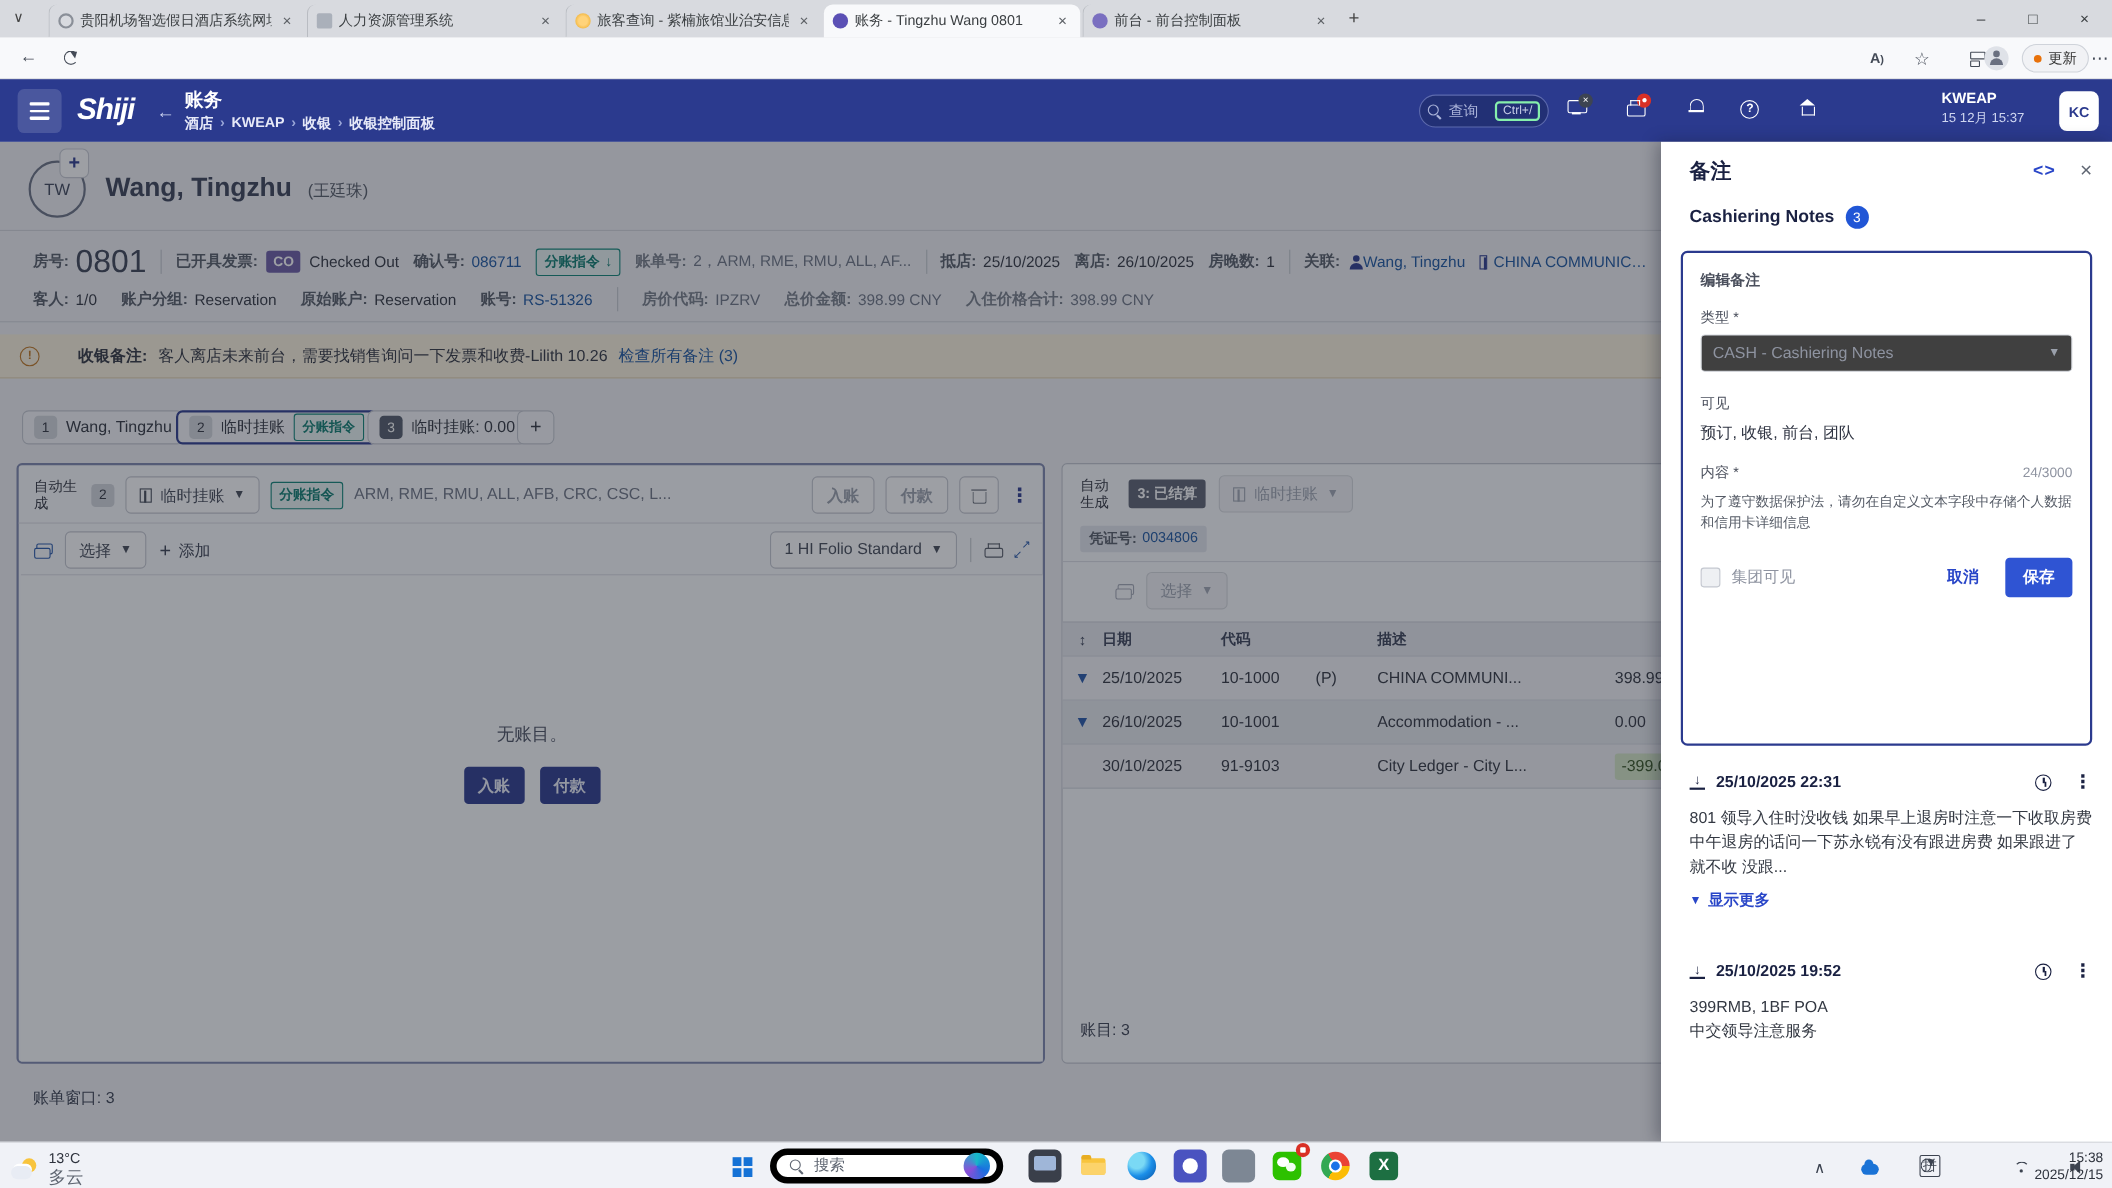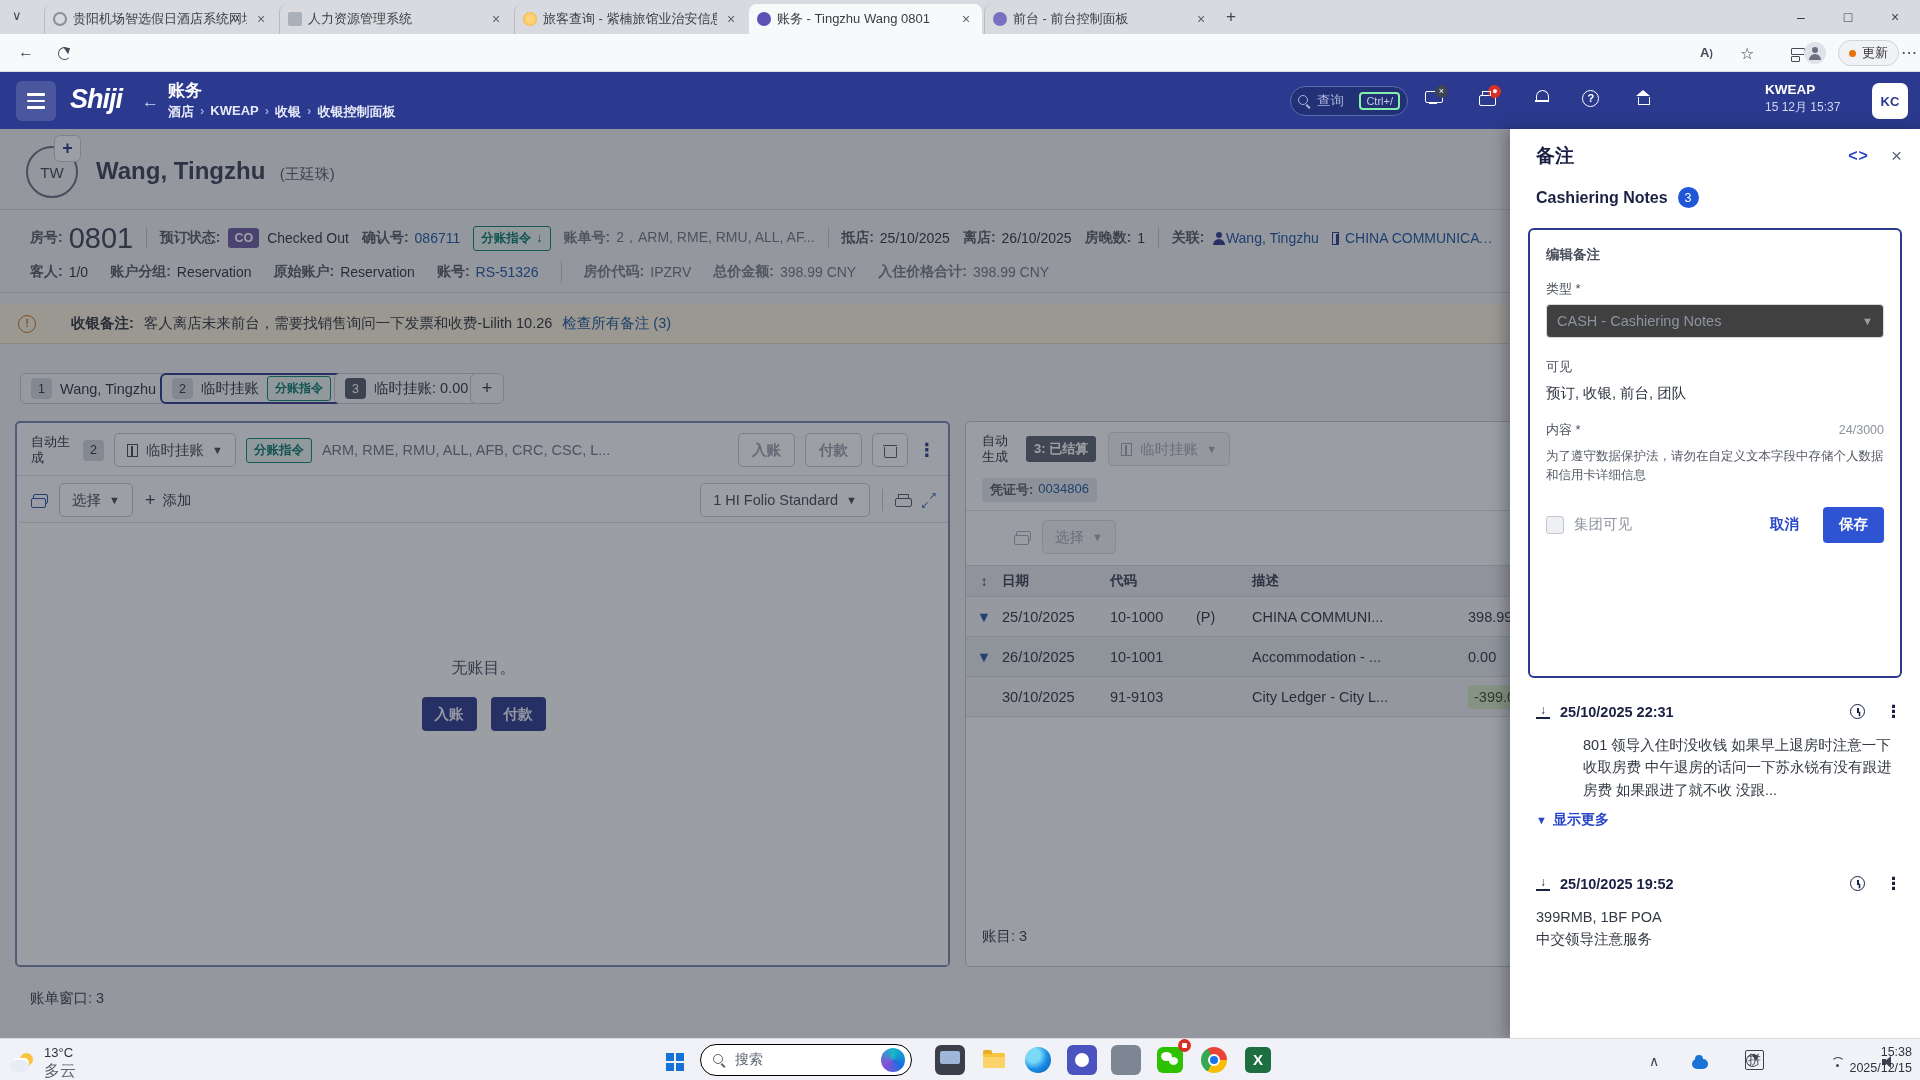--- a/index.html
+++ b/index.html
@@ -130,21 +130,21 @@
   #cancelbtn { color:#2946c8; font-weight:bold; font-size:14.5px; }
   #savebtn { background:#2f54d3; color:#fff; border-radius:4px; height:36px; padding:0 16px; font-size:14.5px;
     font-weight:bold; display:inline-flex; align-items:center; }
   .ntime { font-size:14.5px; font-weight:bold; color:#1a2142; }
   .ntext { font-size:14.5px; color:#333842; line-height:1.55; }
   .nmore { color:#2946c8; font-weight:bold; font-size:14px; }
   .nico { color:#1a2142; }
 
   
   #taskbar { left:0; top:1038px; width:1920px; height:42px; background:#f0f2f7; border-top:1px solid #d8dade; z-index:70; }
-  #tsearch { left:700px; top:5px; width:212px; height:32px; background:#fff; border:1px solid #000000;
+  #tsearch { left:700px; top:5px; width:212px; height:32px; background:#fff; border:6px solid #000000;
     border-radius:16px; display:flex; align-items:center; padding:0 6px 0 12px; gap:9px; }
   #tsearch .ph { flex:1; color:#5f6672; font-size:14px; }
   .appico { width:30px; height:30px; border-radius:6px; top:6px; }
   #clock { right:8px; top:5px; text-align:right; font-size:12.5px; color:#2e333d; line-height:1.3; }
   .trayico { top:12px; color:#3c4350; font-size:14px; }
 
   
   .ic { position:relative; display:inline-block; }
   .ic-mag { width:13px; height:13px; }
   .ic-mag::before { content:''; position:absolute; left:0; top:0; width:8px; height:8px;
@@ -359,21 +359,21 @@
   <div class="abs" style="left:96px;top:28px;">
     <span id="guestname">Wang, Tingzhu</span>
     <span id="guestalt">(王廷珠)</span>
   </div>
   <div class="hr abs" style="left:0;top:80px;width:1510px;"></div>
 
   <div class="abs flex" style="left:30px;top:92px;width:1470px;height:34px;gap:13px;font-size:14px;white-space:nowrap;">
     <span class="lbl">房号:</span>
     <span class="val" style="font-size:29px;font-weight:400;color:#3c4254;margin-left:-7px;">0801</span>
     <span class="vsep"></span>
-    <span class="lbl">预订状态:</span>
+    <span class="lbl">已开具发票:</span>
     <span class="chip-co" style="margin-left:-5px;">CO</span>
     <span class="val" style="margin-left:-5px;">Checked Out</span>
     <span class="lbl">确认号:</span>
     <span class="vlink" style="margin-left:-7px;">086711</span>
     <span class="chip-teal">
         <span>分账指令</span>
         <span>↓</span>
       </span>
     <span class="lbl" style="color:#777d88;">账单号:</span>
     <span class="val" style="color:#6e7584;margin-left:-7px;">2，ARM, RME, RMU, ALL, AF...</span>
@@ -597,21 +597,21 @@
   </div>
 
   <div class="abs" style="left:26px;top:572px;width:366px;">
     <div class="flex">
       <span class="ic ic-import nico"></span>
       <span class="ntime" style="margin-left:10px;">25/10/2025 22:31</span>
       <span style="flex:1;"></span>
       <span class="ic ic-clock nico"></span>
       <span class="nico" style="margin-left:20px;font-size:17px;font-weight:bold;">⋮</span>
     </div>
-    <div class="ntext" style="margin-top:12px;margin-left:47px;">801 领导入住时没收钱 如果早上退房时注意一下收取房费 中午退房的话问一下苏永锐有没有跟进房费 如果跟进了就不收 没跟...</div>
+    <div class="ntext" style="margin-top:12px;">801 领导入住时没收钱 如果早上退房时注意一下收取房费 中午退房的话问一下苏永锐有没有跟进房费 如果跟进了就不收 没跟...</div>
     <div class="flex nmore" style="margin-top:10px;gap:6px;">
       <span style="font-size:11px;">▼</span>
       <span>显示更多</span>
     </div>
   </div>
 
   <div class="abs" style="left:26px;top:744px;width:366px;">
     <div class="flex">
       <span class="ic ic-import nico"></span>
       <span class="ntime" style="margin-left:10px;">25/10/2025 19:52</span>

